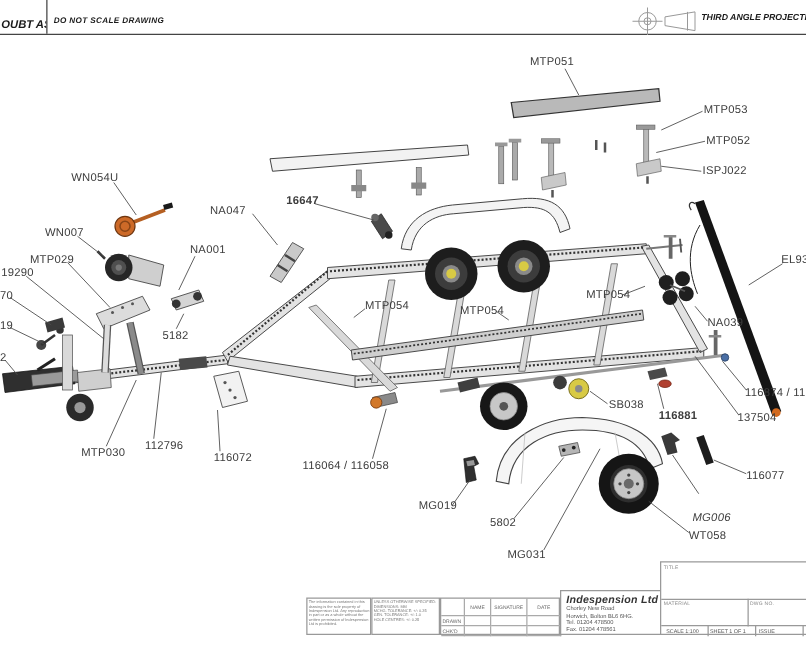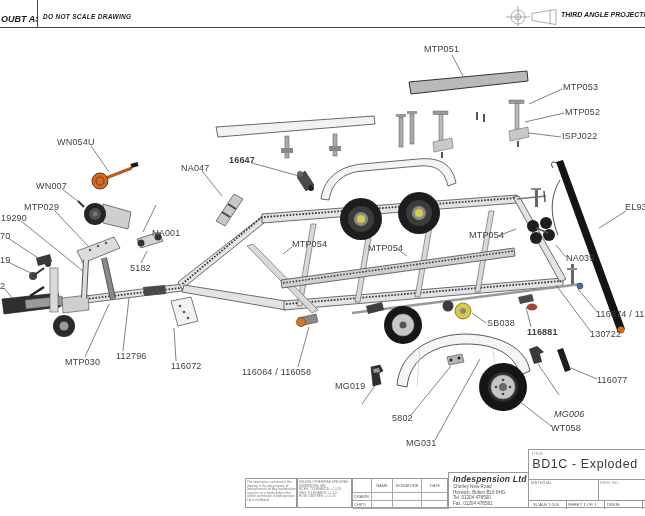--- a/index.html
+++ b/index.html
@@ -257,44 +257,44 @@
         <line x1="597" y1="379" x2="571" y2="368"></line>
       </g>
   </svg>
 
   <div style="position:absolute;left:0;top:0;width:645px;height:516px;">
       <span class="part-label" style="left: 424px; top: 44px;">MTP051</span>
       <span class="part-label" style="left: 563px; top: 82px;">MTP053</span>
       <span class="part-label" style="left: 565px; top: 107px;">MTP052</span>
       <span class="part-label" style="left: 562px; top: 131px;">ISPJ022</span>
       <span class="part-label" style="left: 57px; top: 137px;">WN054U</span>
-      <span class="part-label" style="left: 181px; top: 163px; text-align: center;">NA047</span>
+      <span class="part-label" style="left: 168px; top: 163px; text-align: center;">NA047</span>
       <span class="part-label" style="left: 229px; top: 155px; font-weight: bold;">16647</span>
       <span class="part-label" style="left: 36px; top: 181px;">WN007</span>
       <span class="part-label" style="left: 24px; top: 202px;">MTP029</span>
       <span class="part-label" style="left: 1px; top: 213px;">19290</span>
       <span class="part-label" style="left: 0px; top: 231px;">70</span>
       <span class="part-label" style="left: 0px; top: 255px;">19</span>
       <span class="part-label" style="left: 0px; top: 281px;">2</span>
-      <span class="part-label" style="left: 152px; top: 194px; margin-top: 34px;">NA001</span>
+      <span class="part-label" style="left: 152px; top: 194px;">NA001</span>
       <span class="part-label" style="left: 130px; top: 263px;">5182</span>
       <span class="part-label" style="left: 292px; top: 239px;">MTP054</span>
       <span class="part-label" style="left: 368px; top: 243px;">MTP054</span>
       <span class="part-label" style="left: 469px; top: 230px;">MTP054</span>
       <span class="part-label" style="left: 566px; top: 253px;">NA039</span>
       <span class="part-label" style="left: 625px; top: 202px;">EL930</span>
       <span class="part-label" style="left: 596px; top: 309px;">116874 / 116</span>
-      <span class="part-label" style="left: 590px; top: 329px;">130722</span>
+      <span class="part-label" style="left: 590px; top: 329px;">137504</span>
       <span class="part-label" style="left: 527px; top: 327px; font-weight: bold;">116881</span>
       <span class="part-label" style="left: 487px; top: 318px;">SB038</span>
       <span class="part-label" style="left: 65px; top: 357px; text-align: right;">MTP030</span>
       <span class="part-label" style="left: 116px; top: 351px;">112796</span>
       <span class="part-label" style="left: 171px; top: 361px;">116072</span>
       <span class="part-label" style="left: 242px; top: 367px;">116064 / 116058</span>
-      <span class="part-label" style="left: 335px; top: 381px;">MG019</span>
+      <span class="part-label" style="left: 335px; top: 399px;">MG019</span>
       <span class="part-label" style="left: 392px; top: 413px;">5802</span>
       <span class="part-label" style="left: 406px; top: 438px;">MG031</span>
       <span class="part-label" style="left: 554px; top: 409px; font-style: italic;">MG006</span>
       <span class="part-label" style="left: 551px; top: 423px;">WT058</span>
       <span class="part-label" style="left: 597px; top: 375px;">116077</span>
     </div>
 
   <div class="doubt-box">
     <span>OUBT ASK</span>
   </div>
@@ -345,21 +345,20 @@
     <div class="company-name">Indespension Ltd</div>
     <div class="company-addr">Chorley New Road</div>
     <div class="company-addr">Horwich, Bolton BL6 6HG.</div>
     <div class="company-addr">Tel. 01204 478500</div>
     <div class="company-addr">Fax. 01204 478561</div>
   </div>
 
   <div class="tb" style="left:528px;top:449px;width:152px;height:59px;">
     <div style="position:absolute;left:0;top:0;width:152px;height:29px;border-bottom:.6px solid #999;">
       <span class="tiny-label">TITLE</span>
-      <div class="main-title">BD1C - Exploded</div>
     </div>
     <div style="position:absolute;left:0;top:29px;width:69px;height:21px;border-bottom:.6px solid #999;border-right:.6px solid #999;">
       <span class="tiny-label">MATERIAL</span>
     </div>
     <div style="position:absolute;left:69px;top:29px;width:83px;height:21px;border-bottom:.6px solid #999;">
       <span class="tiny-label">DWG NO.</span>
     </div>
     <div style="position:absolute;left:0;top:50px;width:37px;height:9px;border-right:.6px solid #999;"></div>
     <div style="position:absolute;left:37px;top:50px;width:38px;height:9px;border-right:.6px solid #999;"></div>
     <div style="position:absolute;left:75px;top:50px;width:38px;height:9px;border-right:.6px solid #999;"></div>

